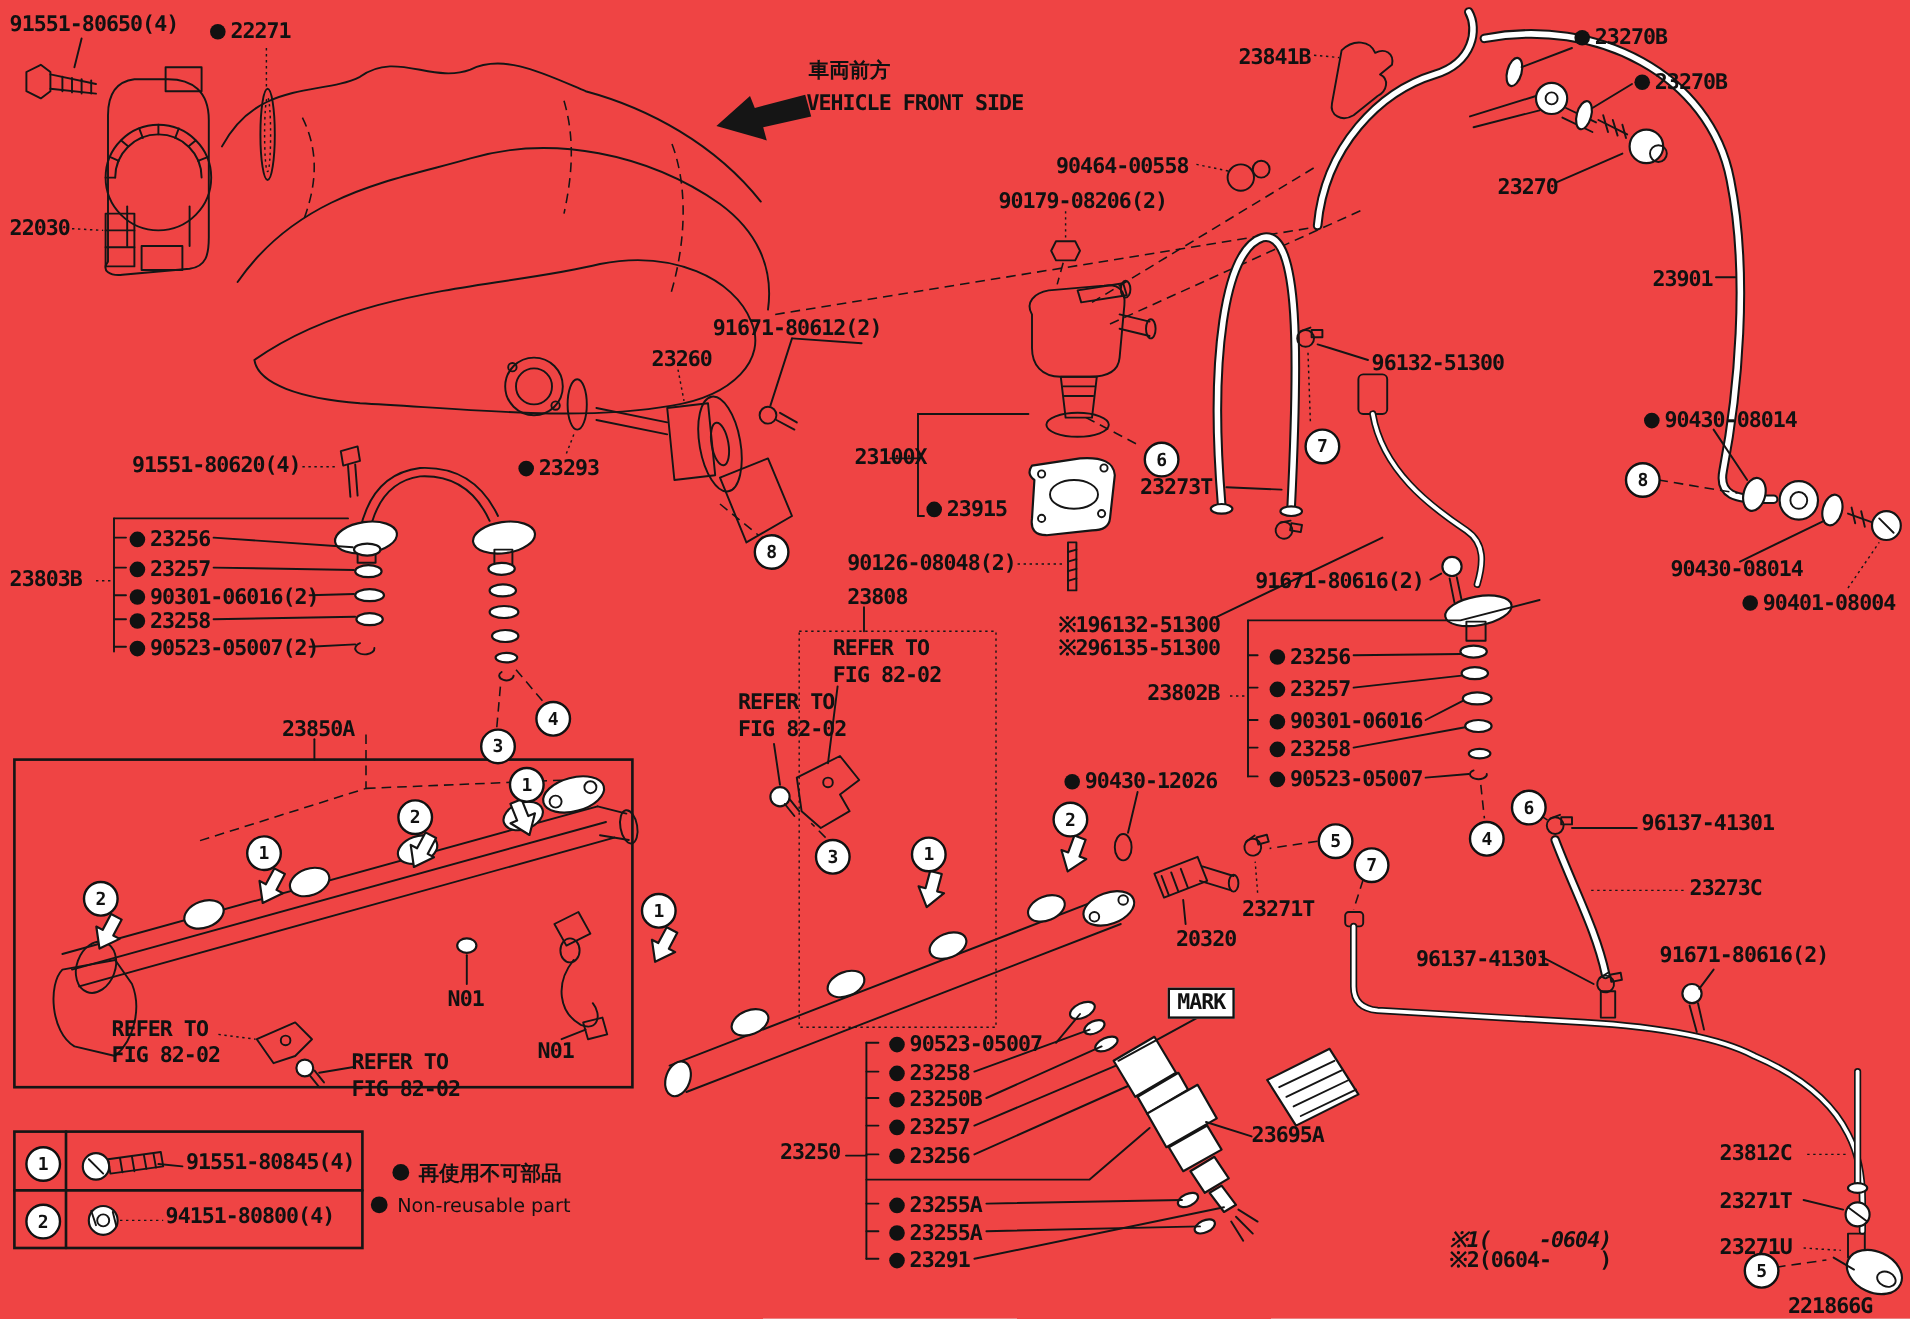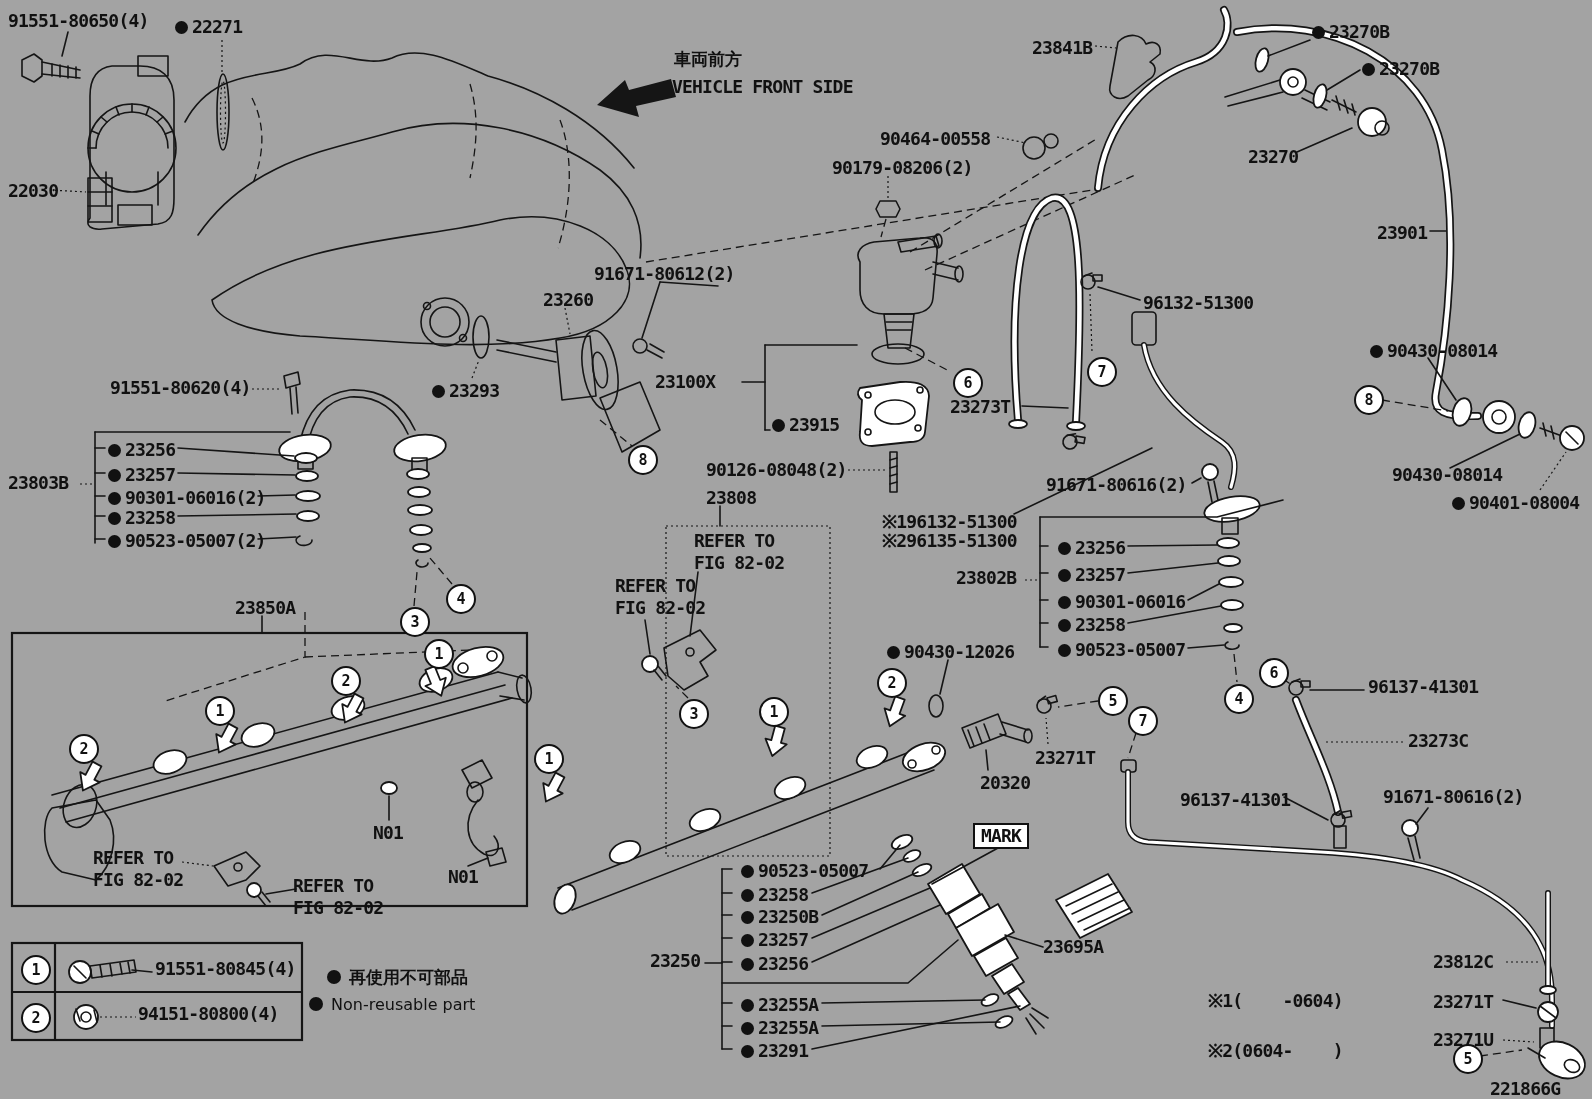--- a/index.html
+++ b/index.html
@@ -1,16 +1,16 @@
 <!DOCTYPE html>
 <html><head>
 <meta charset="utf-8">
 <style>
   html,body{margin:0;padding:0;background:#e8e8e8;}
-  #stage{position:relative;width:1592px;height:1099px;background:#a3a3a3;overflow:hidden;
+  #stage{position:relative;width:1592px;height:1099px;background:#ef4444;overflow:hidden;
          font-family:"DejaVu Sans Mono", monospace;color:#111;}
   #art{position:absolute;left:0;top:0;}
   #labels{position:absolute;left:0;top:0;width:100%;height:100%;}
   .lbl{position:absolute;font-weight:bold;font-size:18px;letter-spacing:-0.8px;
        white-space:pre;line-height:22px;color:#111;}
   .lbl .blt{display:inline-block;width:13px;height:13px;background:#111;border-radius:50%;
        margin-right:4px;vertical-align:-1px;}
   .lbl.jp{font-family:"DejaVu Sans", sans-serif;font-size:17px;letter-spacing:0;}
   .lbl.box{border:2px solid #111;padding:0 6px;background:#fff;}
   .callout{position:absolute;width:26px;height:26px;border:2px solid #111;border-radius:50%;
@@ -486,21 +486,21 @@
       <div class="lbl" style="left: 594px; top: 263px;"><span>91671-80612(2)</span></div>
       <div class="lbl" style="left: 543px; top: 289px;"><span>23260</span></div>
       <div class="lbl" style="left: 432px; top: 380px;"><span class="blt"></span><span>23293</span></div>
       <div class="lbl" style="left: 110px; top: 377px;"><span>91551-80620(4)</span></div>
       <div class="lbl" style="left: 8px; top: 472px;"><span>23803B</span></div>
       <div class="lbl" style="left: 108px; top: 439px;"><span class="blt"></span><span>23256</span></div>
       <div class="lbl" style="left: 108px; top: 464px;"><span class="blt"></span><span>23257</span></div>
       <div class="lbl" style="left: 108px; top: 487px;"><span class="blt"></span><span>90301-06016(2)</span></div>
       <div class="lbl" style="left: 108px; top: 507px;"><span class="blt"></span><span>23258</span></div>
       <div class="lbl" style="left: 108px; top: 530px;"><span class="blt"></span><span>90523-05007(2)</span></div>
-      <div class="lbl" style="left: 655px; top: 371px; text-align: right;"><span>23100X</span></div>
+      <div class="lbl" style="left: 712px; top: 371px; text-align: right;"><span>23100X</span></div>
       <div class="lbl" style="left: 772px; top: 414px;"><span class="blt"></span><span>23915</span></div>
       <div class="lbl" style="left: 950px; top: 396px;"><span>23273T</span></div>
       <div class="lbl" style="left: 1143px; top: 292px;"><span>96132-51300</span></div>
       <div class="lbl" style="left: 1370px; top: 340px;"><span class="blt"></span><span>90430-08014</span></div>
       <div class="lbl" style="left: 1392px; top: 464px;"><span>90430-08014</span></div>
       <div class="lbl" style="left: 1452px; top: 492px;"><span class="blt"></span><span>90401-08004</span></div>
       <div class="lbl" style="left: 706px; top: 459px;"><span>90126-08048(2)</span></div>
       <div class="lbl" style="left: 706px; top: 487px;"><span>23808</span></div>
       <div class="lbl" style="left: 882px; top: 511px;"><span>※196132-51300</span></div>
       <div class="lbl" style="left: 882px; top: 530px;"><span>※296135-51300</span></div>
@@ -532,21 +532,21 @@
       <div class="lbl" style="left: 741px; top: 906px;"><span class="blt"></span><span>23250B</span></div>
       <div class="lbl" style="left: 741px; top: 929px;"><span class="blt"></span><span>23257</span></div>
       <div class="lbl" style="left: 741px; top: 953px;"><span class="blt"></span><span>23256</span></div>
       <div class="lbl" style="left: 741px; top: 994px;"><span class="blt"></span><span>23255A</span></div>
       <div class="lbl" style="left: 741px; top: 1017px;"><span class="blt"></span><span>23255A</span></div>
       <div class="lbl" style="left: 741px; top: 1040px;"><span class="blt"></span><span>23291</span></div>
       <div class="lbl" style="left: 1043px; top: 936px;"><span>23695A</span></div>
       <div class="lbl" style="left: 1433px; top: 951px;"><span>23812C</span></div>
       <div class="lbl" style="left: 1433px; top: 991px;"><span>23271T</span></div>
       <div class="lbl" style="left: 1433px; top: 1029px;"><span>23271U</span></div>
-      <div class="lbl" style="left: 1208px; top: 990px;"><span>※1(    -0604)</span></div>
+      <div class="lbl" style="left: 1208px; top: 1023px; font-style: italic;"><span>※1(    -0604)</span></div>
       <div class="lbl" style="left: 1208px; top: 1040px;"><span>※2(0604-    )</span></div>
       <div class="lbl" style="left: 1490px; top: 1078px;"><span>221866G</span></div>
       <div class="callout" style="left: 628px; top: 445px;">8</div>
       <div class="callout" style="left: 953px; top: 368px;">6</div>
       <div class="callout" style="left: 1087px; top: 357px;">7</div>
       <div class="callout" style="left: 1354px; top: 385px;">8</div>
       <div class="callout" style="left: 400px; top: 607px;">3</div>
       <div class="callout" style="left: 446px; top: 584px;">4</div>
       <div class="callout" style="left: 424px; top: 639px;">1</div>
       <div class="callout" style="left: 331px; top: 666px;">2</div>

